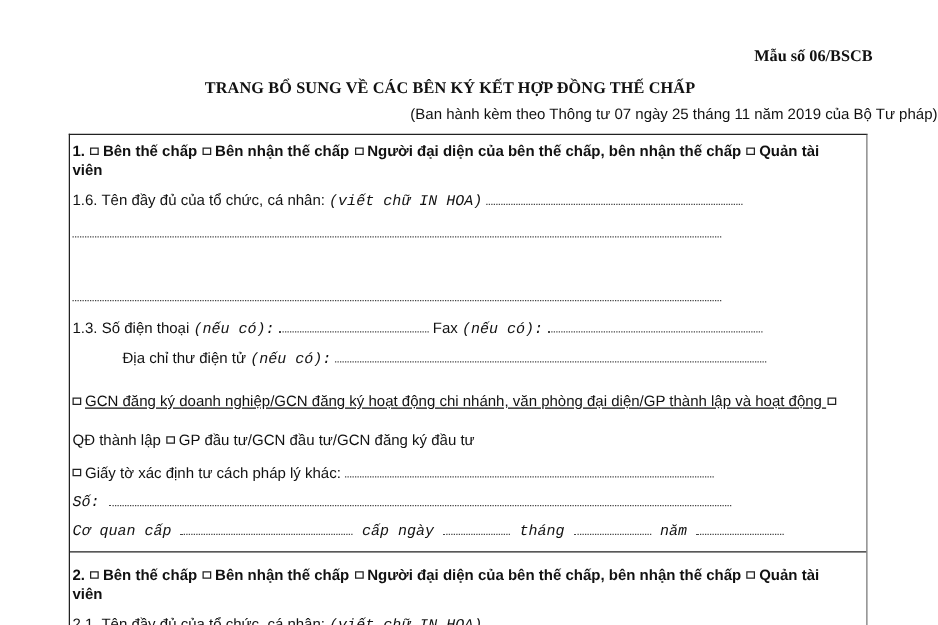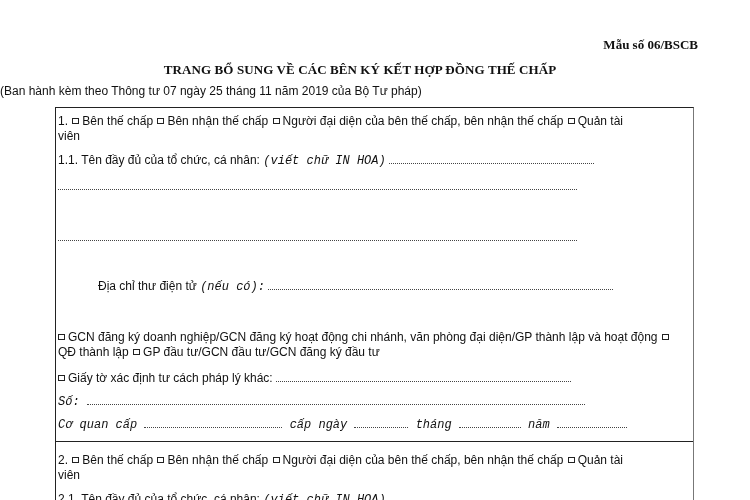--- a/index.html
+++ b/index.html
@@ -10,34 +10,34 @@
   .form-code {
     position: absolute; top: 37px; right: 52px;
     font-family: "Liberation Serif", serif; font-weight: bold; font-size: 13px;
   }
   .title {
     position: absolute; top: 62px; left: 0; width: 720px; text-align: center;
     font-family: "Liberation Serif", serif; font-weight: bold; font-size: 13px;
     letter-spacing: 0.1px;
   }
   .subtitle {
-    position: absolute; top: 84px; left: 0; width: 750px; text-align: left;
+    position: absolute; top: 84px; left: 0; width: 750px; text-align: right;
     font-size: 12px;
   }
   .box {
     position: absolute; left: 55px; top: 107px; width: 637px; height: 420px;
     border-left: 1.5px solid #222; border-right: 1.5px solid #777; border-top: 1.5px solid #222;
   }
   .divider {
     position: absolute; left: 0; width: 100%; top: 333px; border-top: 1.5px solid #222;
   }
   .line {
     position: absolute; left: 2px; font-size: 12px; white-space: nowrap; line-height: 14px;
   }
-  .bold { font-weight: normal; }
+  .bold { font-weight: bold; }
   .it { font-style: italic; font-family: Liberation Mono, monospace; }
   .chk {
     display: inline-block; width: 5px; height: 4px; border: 1px solid #222;
     margin: 0 3px 1px 1px; vertical-align: middle;
   }
   .dots {
     display: inline-block; border-bottom: 1px dotted #444; height: 10px; vertical-align: baseline;
   }
   .dots-full {
     position: absolute; left: 2px; height: 1px; border-bottom: 1px dotted #444;
@@ -55,35 +55,43 @@
   <div class="line bold" style="top:6px;">
     <span>1.</span>
     <span class="chk"></span><span>Bên thế chấp</span>
     <span class="chk"></span><span>Bên nhận thế chấp</span>
     <span class="chk"></span><span>Người đại diện của bên thế chấp, bên nhận thế chấp</span>
     <span class="chk"></span><span>Quản tài</span>
   </div>
   <div class="line bold" style="top:21px;">viên</div>
 
   <div class="line" style="top:45px;">
-    <span>1.1. Tên đầy đủ của tổ chức, cá nhân:</span>
+    <span>1.6. Tên đầy đủ của tổ chức, cá nhân:</span>
     <span class="it">(viết chữ IN HOA)</span>
     <span class="dots" style="width:205px;"></span>
   </div>
   <div class="dots-full" style="top:80px; width:519px;"></div>
 
   <div class="dots-full" style="top:131px; width:519px;"></div>
 
+  <div class="line" style="top:147px;">
+    <span>1.3. Số điện thoại</span>
+    <span class="it">(nếu có):</span>
+    <span class="dots" style="width:120px;"></span>
+    <span>Fax</span>
+    <span class="it">(nếu có):</span>
+    <span class="dots" style="width:172px;"></span>
+  </div>
   <div class="line" style="top:171px;margin-left:40px;">
     <span>Địa chỉ thư điện tử</span>
     <span class="it">(nếu có):</span>
     <span class="dots" style="width:345px;"></span>
   </div>
 
-  <div class="line" style="top:222px;">
+  <div class="line" style="top:206px;text-decoration:underline;">
     <span class="chk" style="margin-left:0;"></span><span>GCN đăng ký doanh nghiệp/GCN đăng ký hoạt động chi nhánh, văn phòng đại diện/GP thành lập và hoạt động</span>
     <span class="chk"></span>
   </div>
   <div class="line" style="top:237px;">
     <span>QĐ thành lập</span>
     <span class="chk"></span><span>GP đầu tư/GCN đầu tư/GCN đăng ký đầu tư</span>
   </div>
   <div class="line" style="top:263px;">
     <span class="chk" style="margin-left:0;"></span><span>Giấy tờ xác định tư cách pháp lý khác:</span>
     <span class="dots" style="width:295px;"></span>

